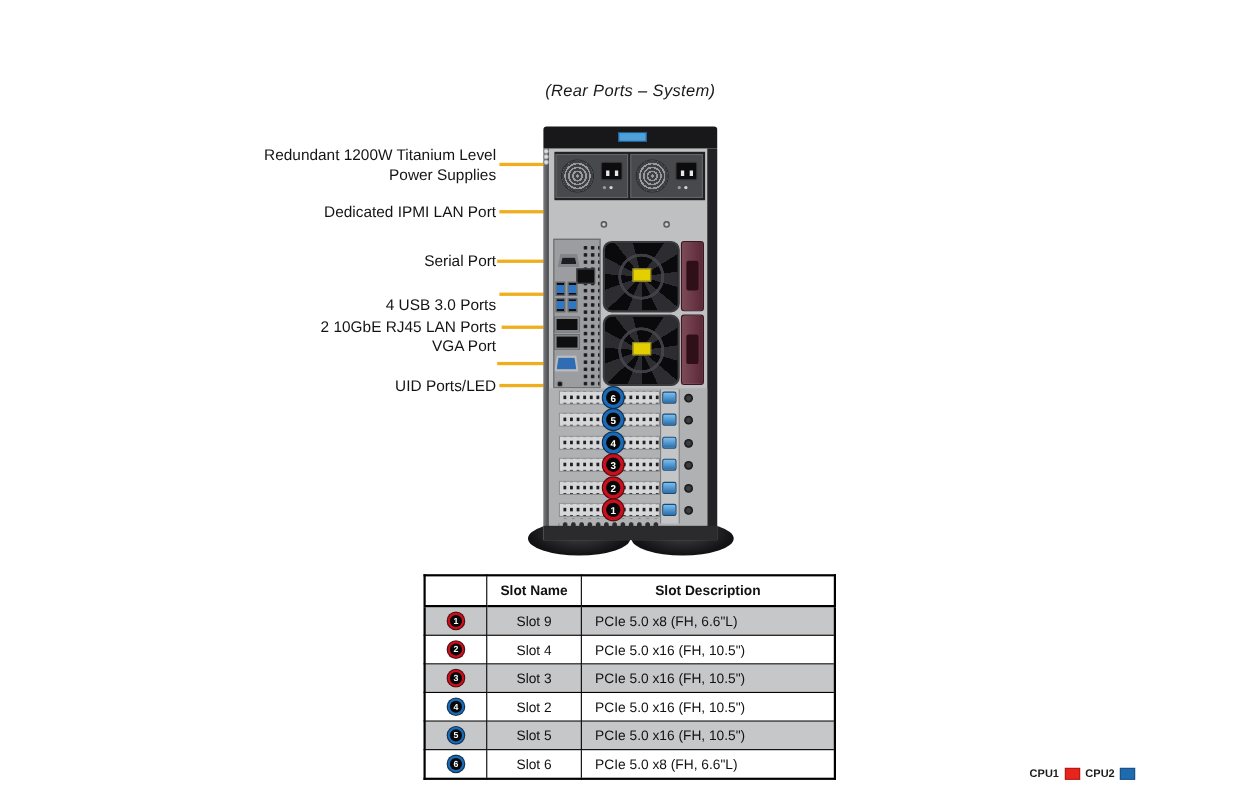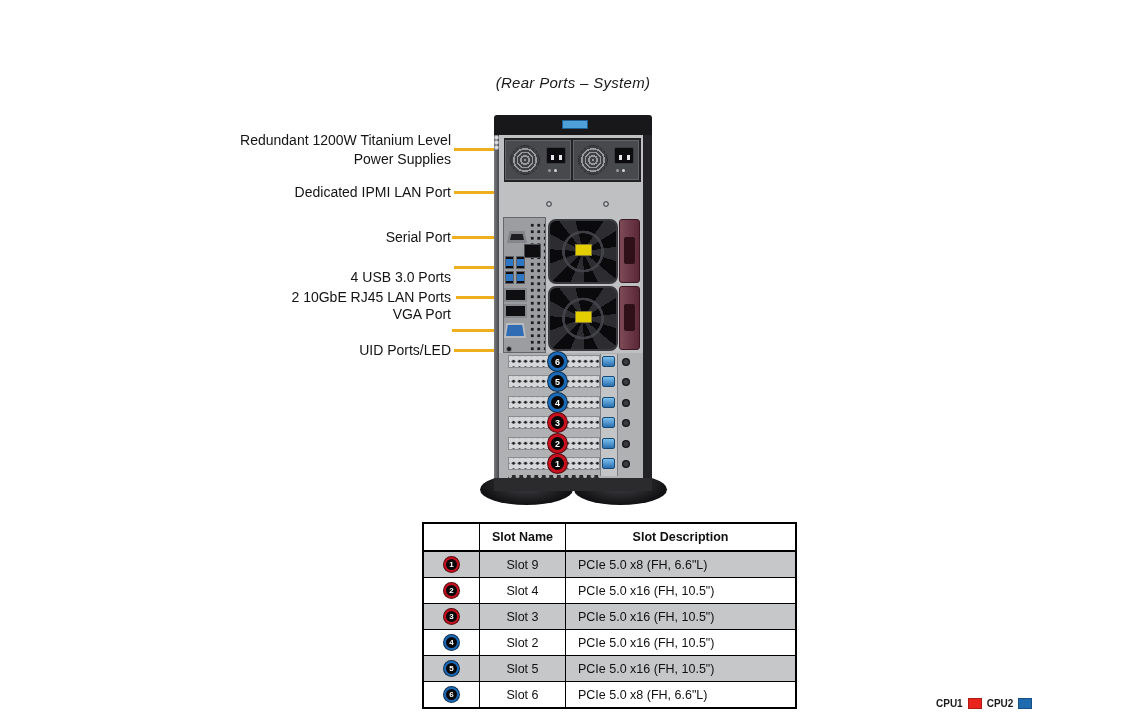--- a/index.html
+++ b/index.html
@@ -125,21 +125,21 @@
   .badge.red  { background:#c8101e; }
   .badge.blue { background:#1a6ab8; }
   .sbadge { position:absolute; left:53px; width:21px; height:21px; }
   .sbadge .core { width:13px; height:13px; font-size:9px; }
   .b1 { top:236px; } .b2 { top:256px; } .b3 { top:277px; }
   .b4 { top:297px; } .b5 { top:318px; } .b6 { top:338px; }
   .tbadge { width:17px; height:17px; }
   .tbadge .core { width:11px; height:11px; font-size:8px; }
 
   
-  .slot-table { position:absolute; left:422px; top:522px; border-collapse:collapse;
+  .slot-table { position:absolute; left:385px; top:522px; border-collapse:collapse;
                 font-size:12.5px; color:#111;padding-left:23px; }
   .slot-table th, .slot-table td { border:1px solid #000; text-align:center; vertical-align:middle; padding:0; }
   .slot-table { border:2px solid #000; }
   .slot-table th { height:26px; font-weight:bold; background:#fff; border-bottom:2px solid #000; }
   .slot-table td { height:25px; }
   .col-icon { width:55px; } .col-name { width:85px; } .col-desc { width:229px; }
   .slot-table td.desc { text-align:left; padding-left:12px; }
   .slot-table tr.row-gray td { background:#c6c7c8; }
   .slot-table tr.row-white td { background:#ffffff; }
 

